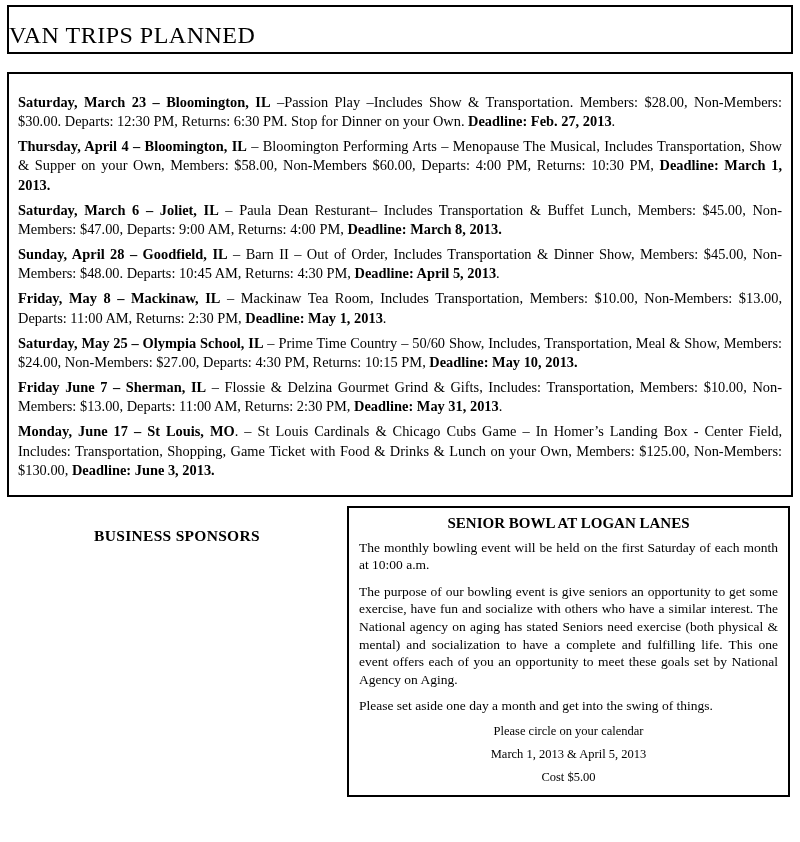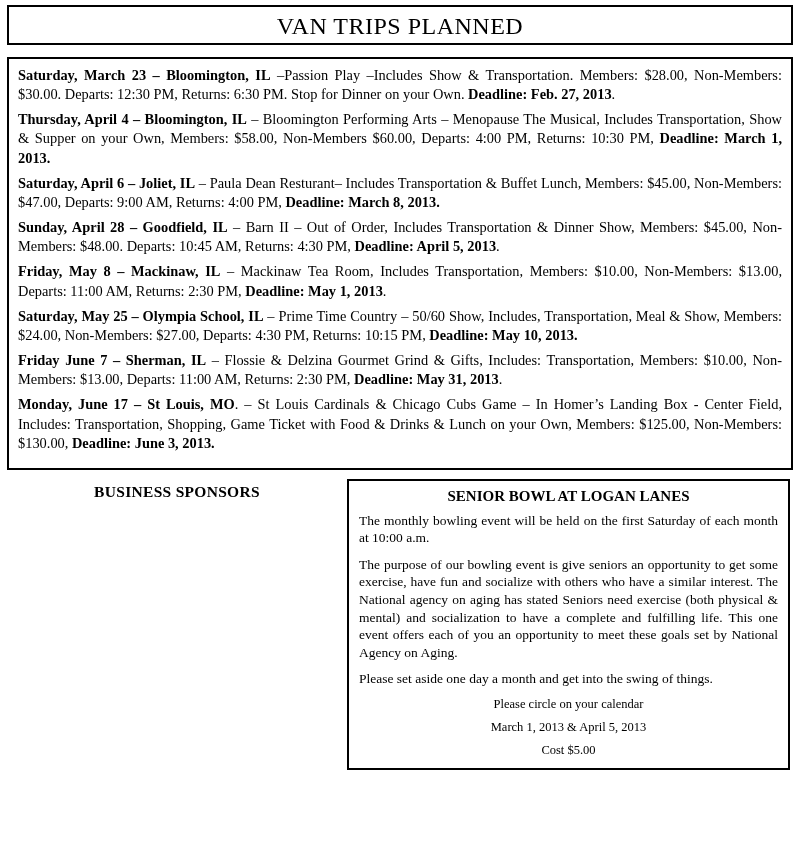--- a/index.html
+++ b/index.html
@@ -8,33 +8,32 @@
     width: 800px;
     height: 842px;
     font-family: "Liberation Serif", "DejaVu Serif", serif;
     color: #000000;
     position: relative;
   }
   .page { width: 800px; min-height: 842px; padding: 5px 7px 4px; }
 
   .title-box {
     border: 2px solid #000;
-    text-align: center;
-    padding: 6px 0 3px;
+    padding: 15px 0 3px;
   }
   .title-box h1 {
     font-size: 24px;
     font-weight: normal;
     letter-spacing: 0.5px;
   }
 
   .trips-box {
     border: 2px solid #000;
-    margin-top: 12px;
-    padding: 7px 9px 9px;
+    margin-top: 18px;
+    padding: 19px 9px 9px;
   }
   .trip {
     font-size: 14.4px;
     line-height: 1.33;
     text-align: justify;
     margin-bottom: 6px;
   }
   .trip b { font-weight: bold; }
 
   .gas-warning {
@@ -52,20 +51,21 @@
   }
   .sponsors-col {
     width: 340px;
     text-align: center;
     padding-top: 4px;
   }
   .sponsors-col h2 {
     font-size: 15.5px;
     font-weight: bold;
     letter-spacing: 0.3px;
+    margin-top: 17px;
   }
   .senior-box {
     border: 2px solid #000;
     width: 443px;
     padding: 6px 10px 8px;
   }
   .senior-box h3 {
     text-align: center;
     font-size: 15px;
     font-weight: bold;
@@ -93,21 +93,21 @@
   <div class="title-box">
     <h1>VAN TRIPS PLANNED</h1>
   </div>
 
   <div class="trips-box">
 
     <p class="trip"><b>Saturday, March 23 – Bloomington, IL</b><span> –Passion Play –Includes Show &amp; Transportation. Members: $28.00, Non-Members: $30.00. Departs: 12:30 PM, Returns: 6:30 PM. Stop for Dinner on your Own. </span><b>Deadline: Feb. 27, 2013</b><span>.</span></p>
 
     <p class="trip"><b>Thursday, April 4 – Bloomington, IL</b><span> – Bloomington Performing Arts – Menopause The Musical, Includes Transportation, Show &amp; Supper on your Own, Members: $58.00, Non-Members $60.00, Departs: 4:00 PM, Returns: 10:30 PM, </span><b>Deadline: March 1, 2013.</b><span></span></p>
 
-    <p class="trip"><b>Saturday, April 6 – Joliet, IL</b><span> – Paula Dean Resturant– Includes Transportation &amp; Buffet Lunch, Members: $45.00, Non-Members: $47.00, Departs: 9:00 AM, Returns: 4:00 PM, </span><b>Deadline: March 8, 2013.</b><span></span></p>
+    <p class="trip"><b>Saturday, March 6 – Joliet, IL</b><span> – Paula Dean Resturant– Includes Transportation &amp; Buffet Lunch, Members: $45.00, Non-Members: $47.00, Departs: 9:00 AM, Returns: 4:00 PM, </span><b>Deadline: March 8, 2013.</b><span></span></p>
 
     <p class="trip"><b>Sunday, April 28 – Goodfield, IL</b><span> – Barn II – Out of Order, Includes Transportation &amp; Dinner Show, Members: $45.00, Non-Members: $48.00. Departs: 10:45 AM, Returns: 4:30 PM, </span><b>Deadline: April 5, 2013</b><span>.</span></p>
 
     <p class="trip"><b>Friday, May 8 – Mackinaw, IL</b><span> – Mackinaw Tea Room, Includes Transportation, Members: $10.00, Non-Members: $13.00, Departs: 11:00 AM, Returns: 2:30 PM, </span><b>Deadline: May 1, 2013</b><span>.</span></p>
 
 
     <p class="trip"><b>Saturday, May 25 – Olympia School, IL</b><span> – Prime Time Country – 50/60 Show, Includes, Transportation, Meal &amp; Show, Members: $24.00, Non-Members: $27.00, Departs: 4:30 PM, Returns: 10:15 PM, </span><b>Deadline: May 10, 2013.</b><span></span></p>
 
     <p class="trip"><b>Friday June 7 – Sherman, IL</b><span> – Flossie &amp; Delzina Gourmet Grind &amp; Gifts, Includes: Transportation, Members: $10.00, Non-Members: $13.00, Departs: 11:00 AM, Returns: 2:30 PM, </span><b>Deadline: May 31, 2013</b><span>.</span></p>
 

